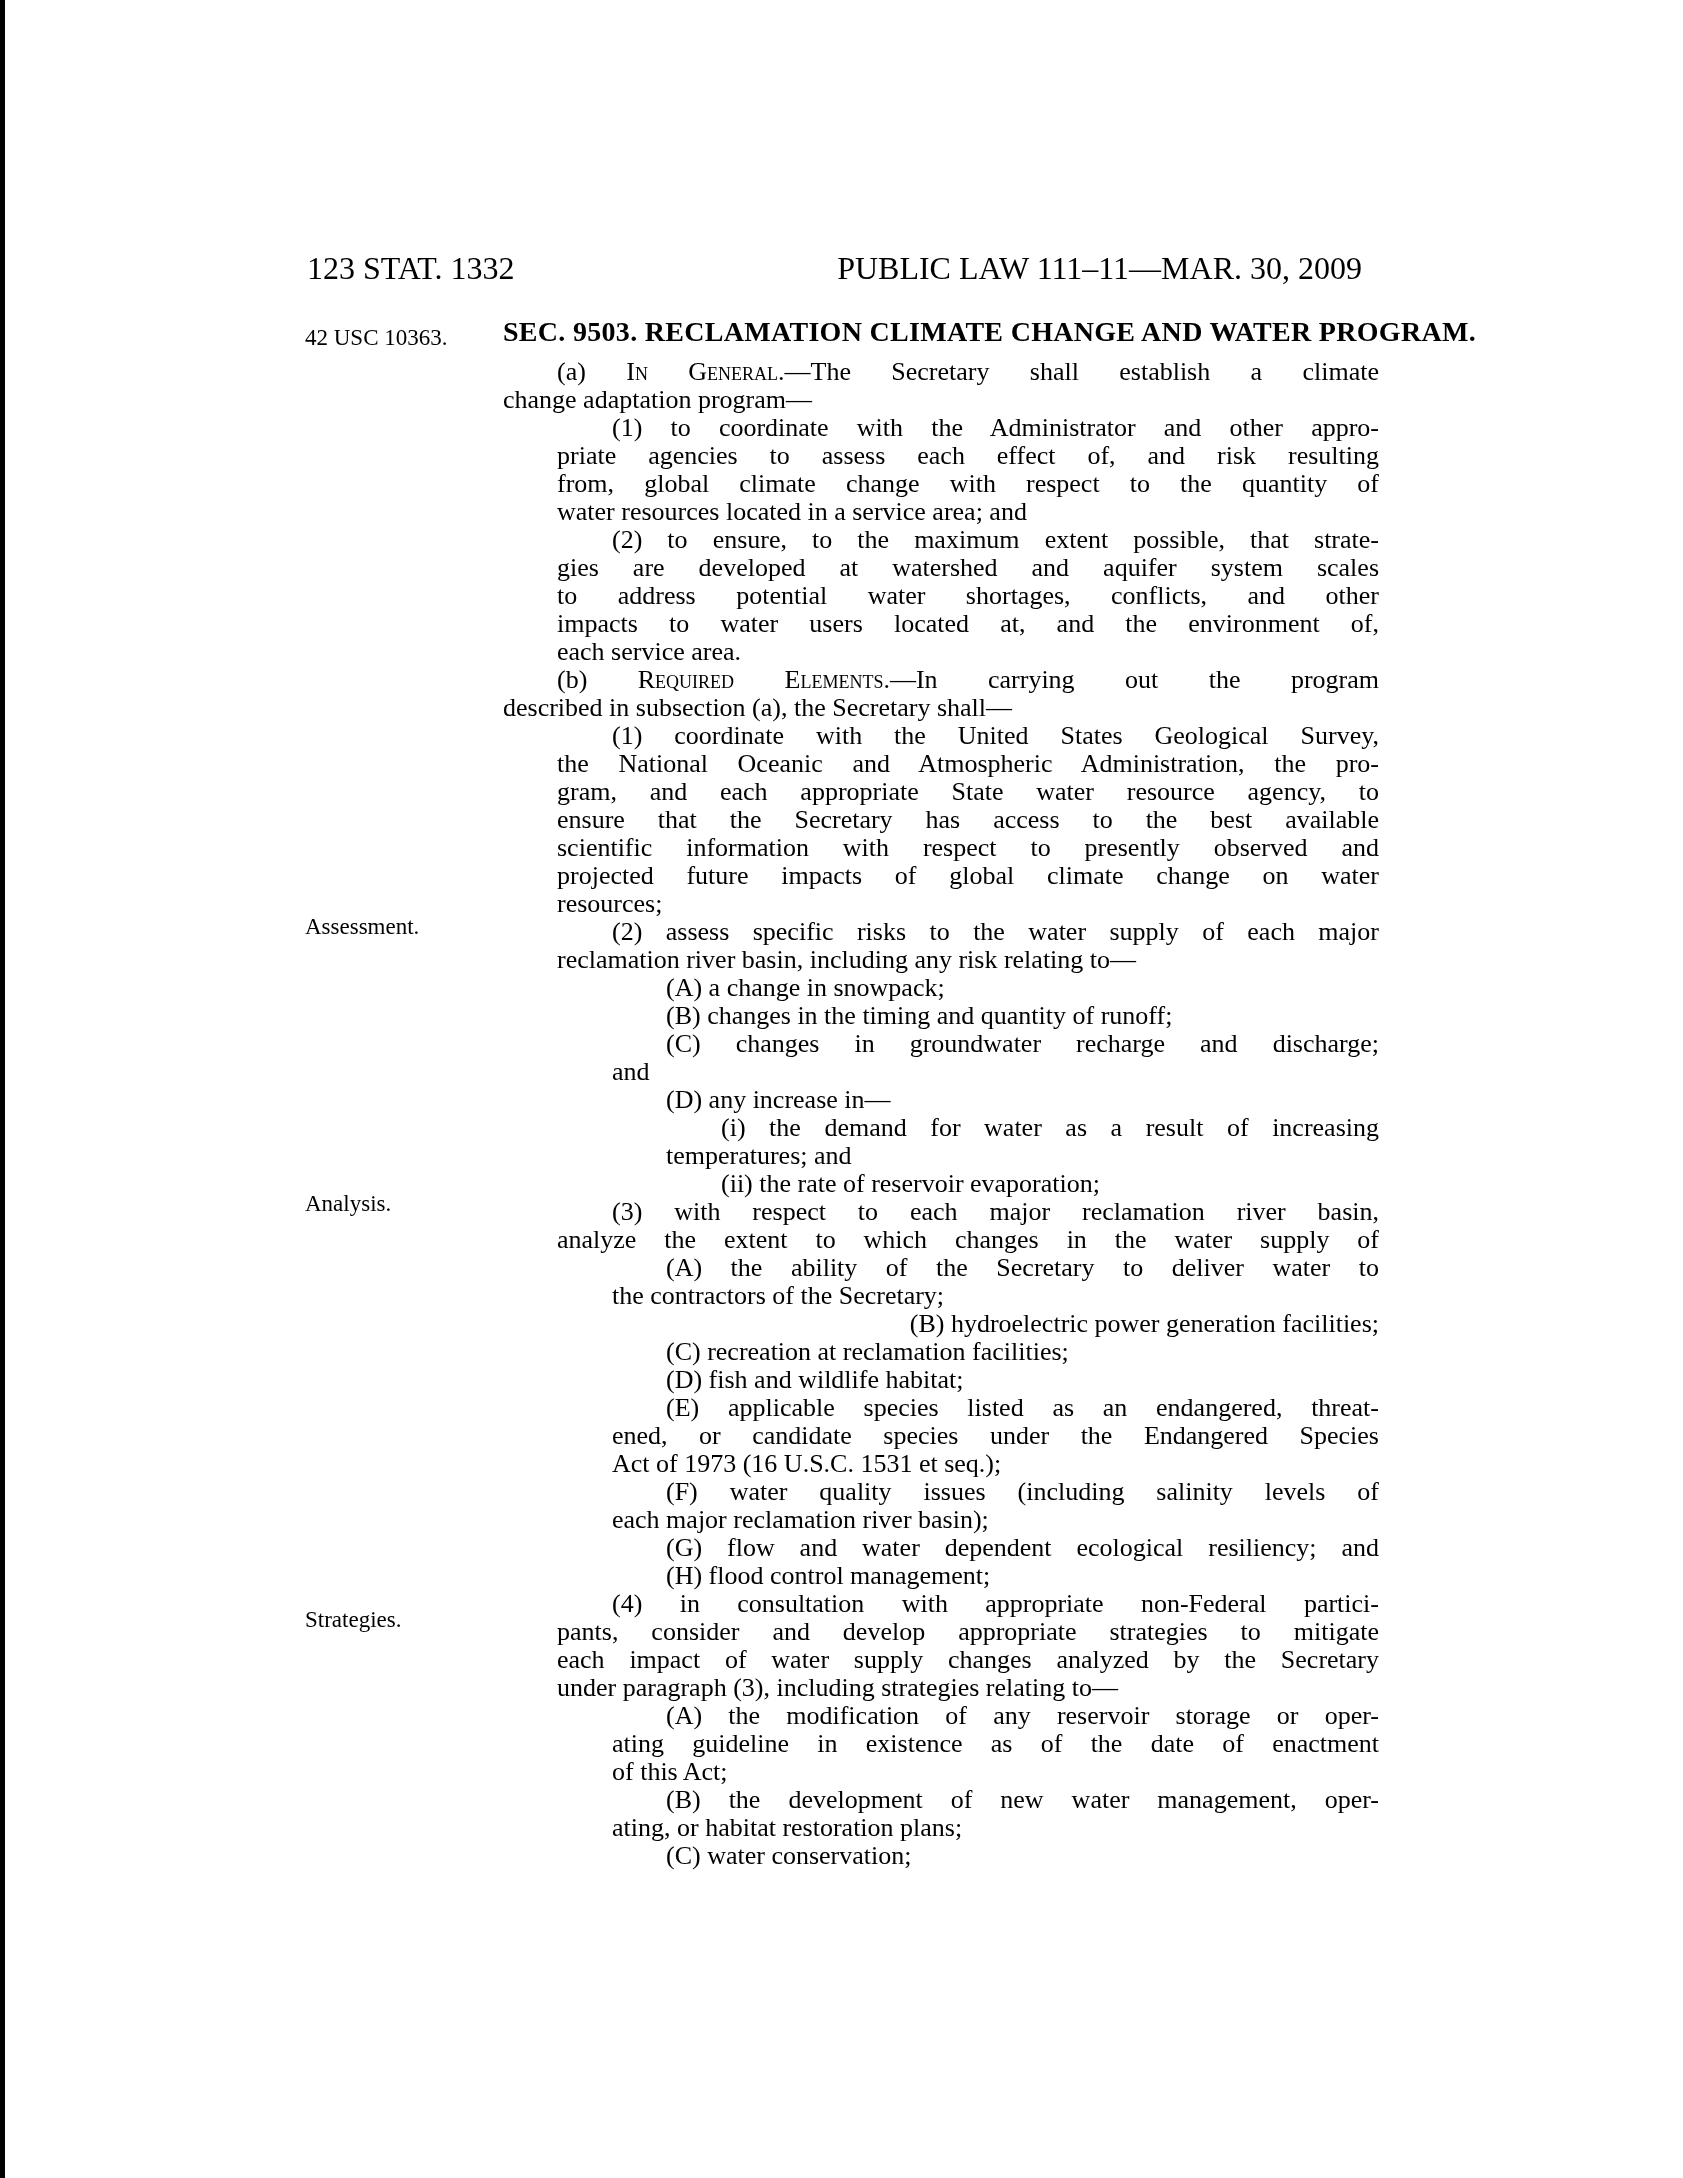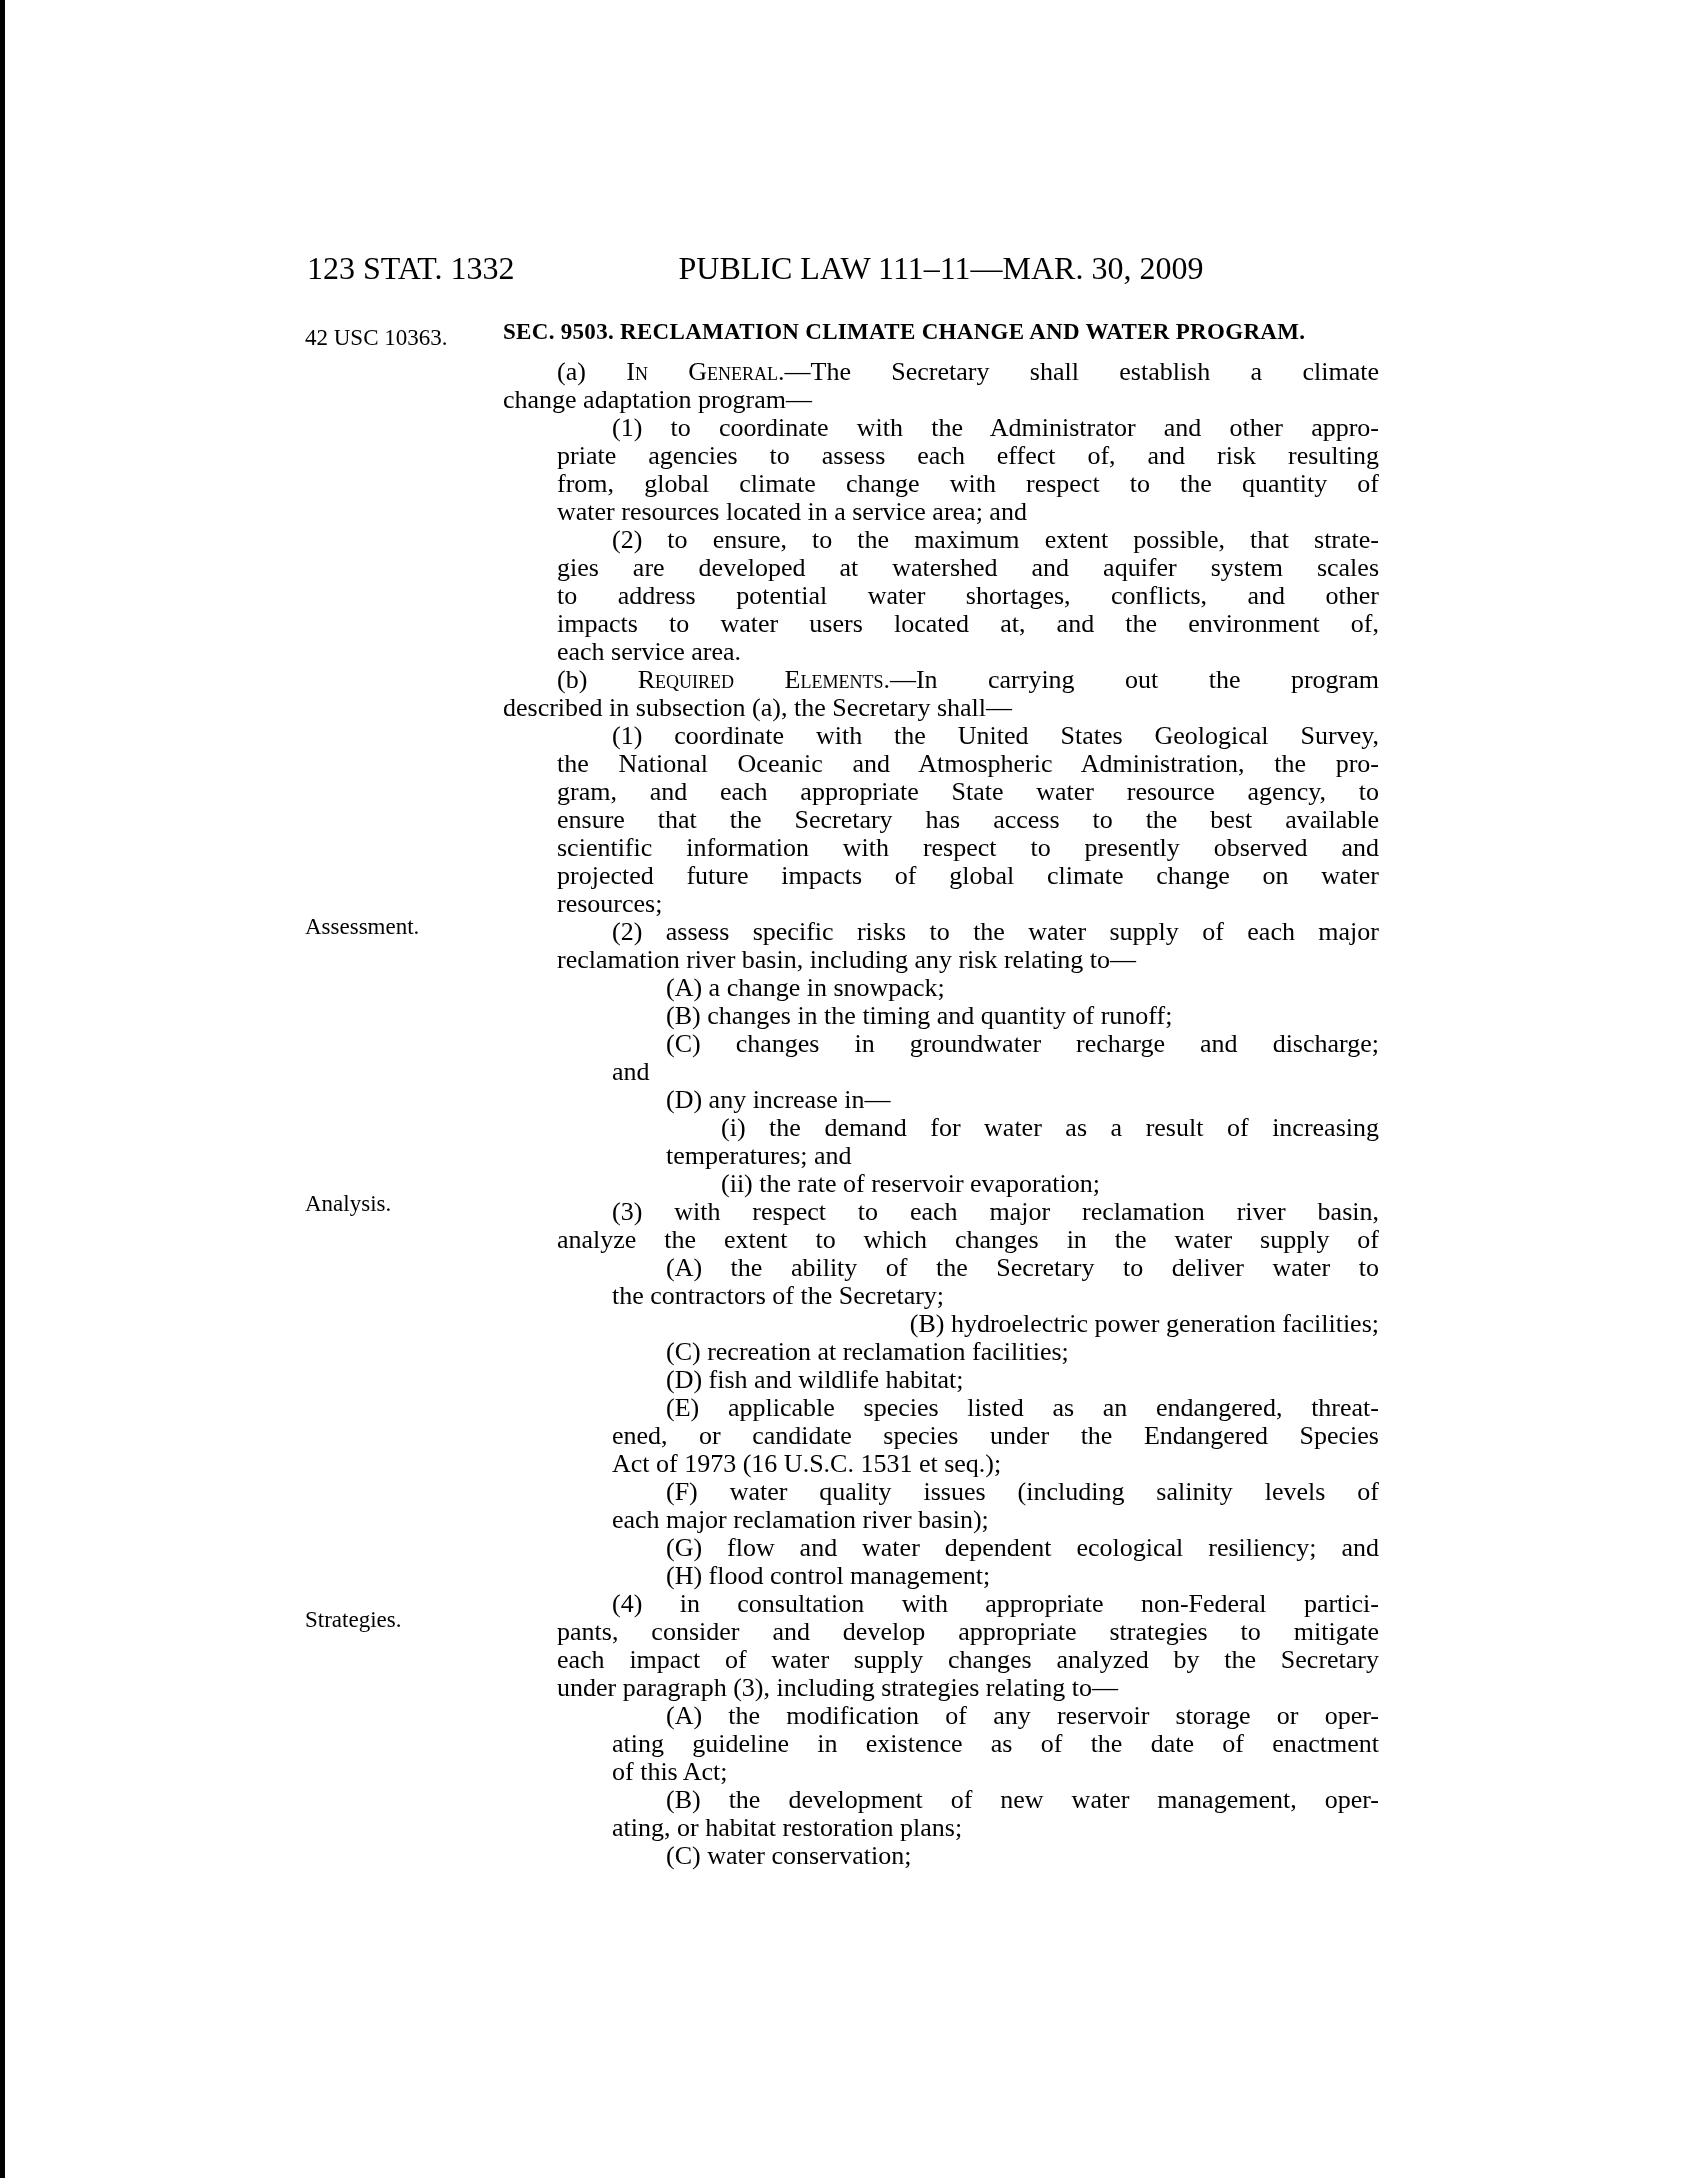--- a/index.html
+++ b/index.html
@@ -16,25 +16,25 @@
     width:5px; height:2178px;
     background:#000000;
   }
   .running-head {
     position:absolute; top:251px; left:307px;
     width:1072px; height:40px;
     font-size:32px; line-height:34px;
     white-space:nowrap;
   }
   .running-head .stat { position:absolute; left:0; top:0; }
-  .running-head .law  { position:absolute; left:196px; top:0; width:876px; text-align:center; }
+  .running-head .law  { position:absolute; left:179px; top:0; width:876px; text-align:right; }
   .sec-heading {
     position:absolute; top:317px; left:503px;
     width:891px; margin:0;
-    font-size:23px; line-height:30px;
+    font-size:28px; line-height:30px;
     font-weight:bold;
     white-space:nowrap;
     letter-spacing:0.3px;
   }
   .margin-notes { position:absolute; left:0; top:0; width:0; height:0; }
   .margin-note {
     position:absolute; left:305px;
     width:188px;
     font-size:23px; line-height:28px;
     white-space:nowrap;

